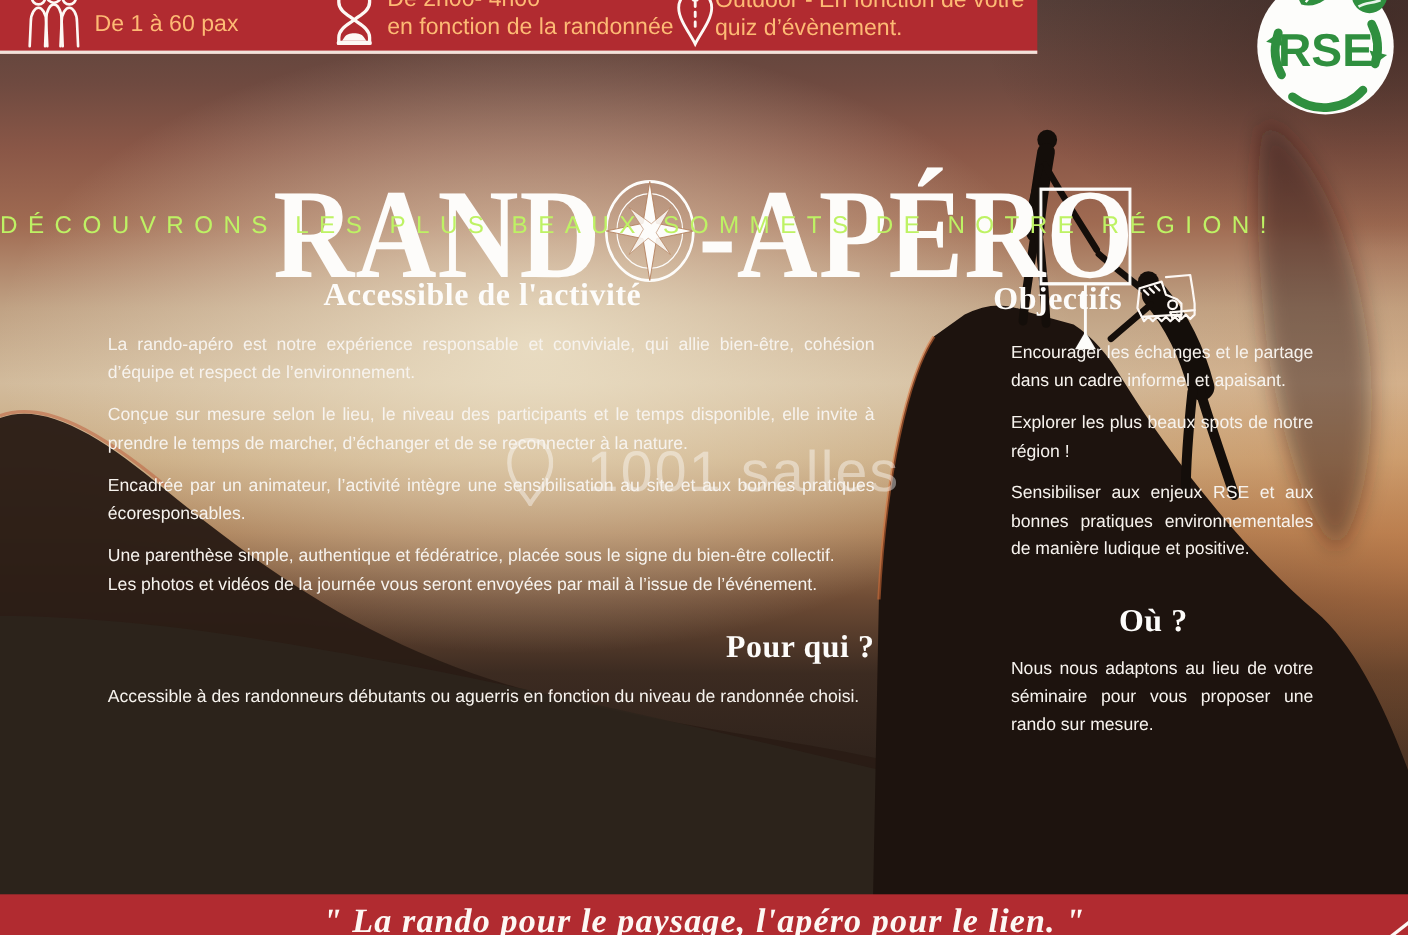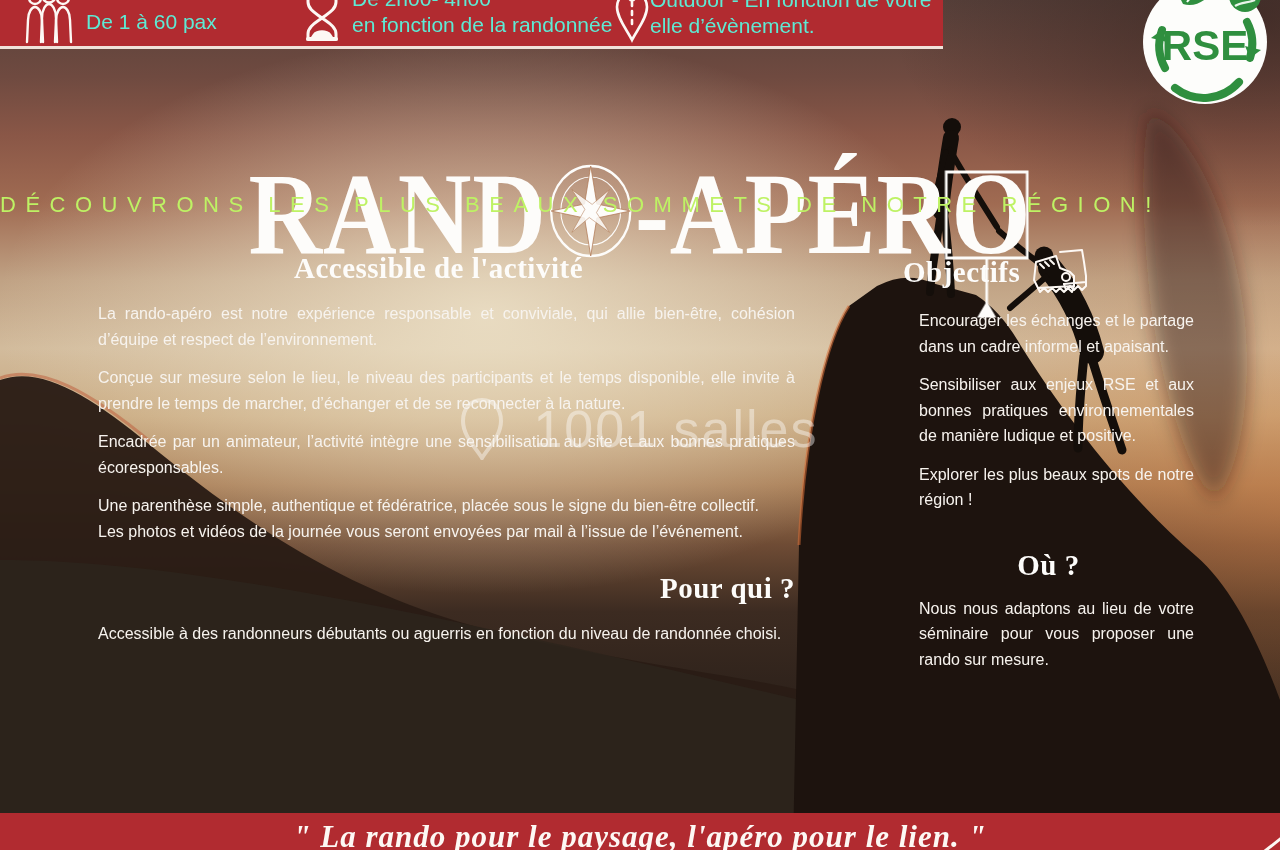--- a/index.html
+++ b/index.html
@@ -15,21 +15,21 @@
       linear-gradient(180deg,
         #58413b 0%, #6f4a40 9%, #8a5747 16%, #a06b52 24%,
         #c0a284 33%, #d2bb9c 41%, #c8a87e 49%, #a87c54 57%,
         #6f4c35 64%, #3c2b21 72%, #2e221b 82%, #261d16 100%);
   }
   .scene{position:absolute;inset:0;}
 
   
   .banner{position:absolute;left:0;top:0;width:943px;height:46px;
     background:#b12b30;border-bottom:3px solid #f0e2da;}
-  .banner .txt{position:absolute;color:#5eead4;font-size:21px;line-height:26px;white-space:nowrap;}
+  .banner .txt{position:absolute;color:#fdba74;font-size:21px;line-height:26px;white-space:nowrap;}
   .b-cap{left:86px;top:9px;font-size:22px;}
   .b-dur{left:352px;top:-14px;}
   .b-loc{left:650px;top:-13px;}
   .icon-abs{position:absolute;}
 
   
   .rse{position:absolute;left:1141px;top:-22px;width:128px;height:128px;}
 
   
   .title{position:absolute;left:0;top:78px;width:1280px;text-align:center;
@@ -150,21 +150,21 @@
 
     <svg class="icon-abs" style="left:615px;top:-10px;" width="34" height="54" viewBox="0 0 34 54">
       <g fill="none" stroke="#fdf8f4" stroke-width="2.6" stroke-linecap="round">
         <path d="M17,2 C26,2 32,9 32,17 C32,28 22,40 17,50 C12,40 2,28 2,17 C2,9 8,2 17,2 Z"></path>
         <path d="M17,12 L17,16 M17,21 L17,25 M17,30 L17,34" stroke-dasharray="4 4"></path>
         <circle cx="17" cy="8" r="2.4"></circle>
       </g>
     </svg>
     <div class="txt b-loc">
       <div>Outdoor - En fonction de votre</div>
-      <div>elle d’évènement.</div>
+      <div>quiz d’évènement.</div>
     </div>
   </div>
 
   <svg class="rse" viewBox="0 0 128 128">
     <circle cx="64" cy="64" r="62" fill="#fdfdfb"></circle>
     <g stroke="#2f8f3f" stroke-width="8" fill="none" stroke-linecap="round">
       <path d="M24,90 A47,47 0 0 1 21,52"></path>
       <path d="M34,110 A47,47 0 0 0 98,104"></path>
       <path d="M106,44 A47,47 0 0 1 109,80"></path>
     </g>
@@ -220,22 +220,22 @@
           <path d="M30,6 L52,4 L54,16 L56,30 L56,36 L34,38"></path>
           <path d="M6,16 L26,10 L30,22 L40,26 L44,30 L44,40 L8,42 L4,34 Z"></path>
           <path d="M10,18 L14,22 M15,16 L19,20 M20,14 L24,18"></path>
           <circle cx="36" cy="31" r="4"></circle>
           <path d="M8,42 L10,46 L14,42 L18,46 L22,42 L26,46 L30,42 L34,46 L38,42 L42,46 L44,40"></path>
           <path d="M34,38 L36,44 L40,40 L44,44 L48,40 L52,44 L56,40 L56,36"></path>
         </g>
       </svg>
     </div>
     <p>Encourager les échanges et le partage dans un cadre informel et apaisant.</p>
+    <p>Explorer les plus beaux spots de notre région !</p>
     <p>Sensibiliser aux enjeux RSE et aux bonnes pratiques environnementales de manière ludique et positive.</p>
-    <p>Explorer les plus beaux spots de notre région !</p>
     <h2 class="h2-ou">Où ?</h2>
     <p>Nous nous adaptons au lieu de votre séminaire pour vous proposer une rando sur mesure.</p>
   </div>
 
   <div class="bottombar">
     <div class="quote">" La rando pour le paysage,  l'apéro pour le lien. "</div>
     <div class="corner-line"></div>
   </div>
 
 </div>

